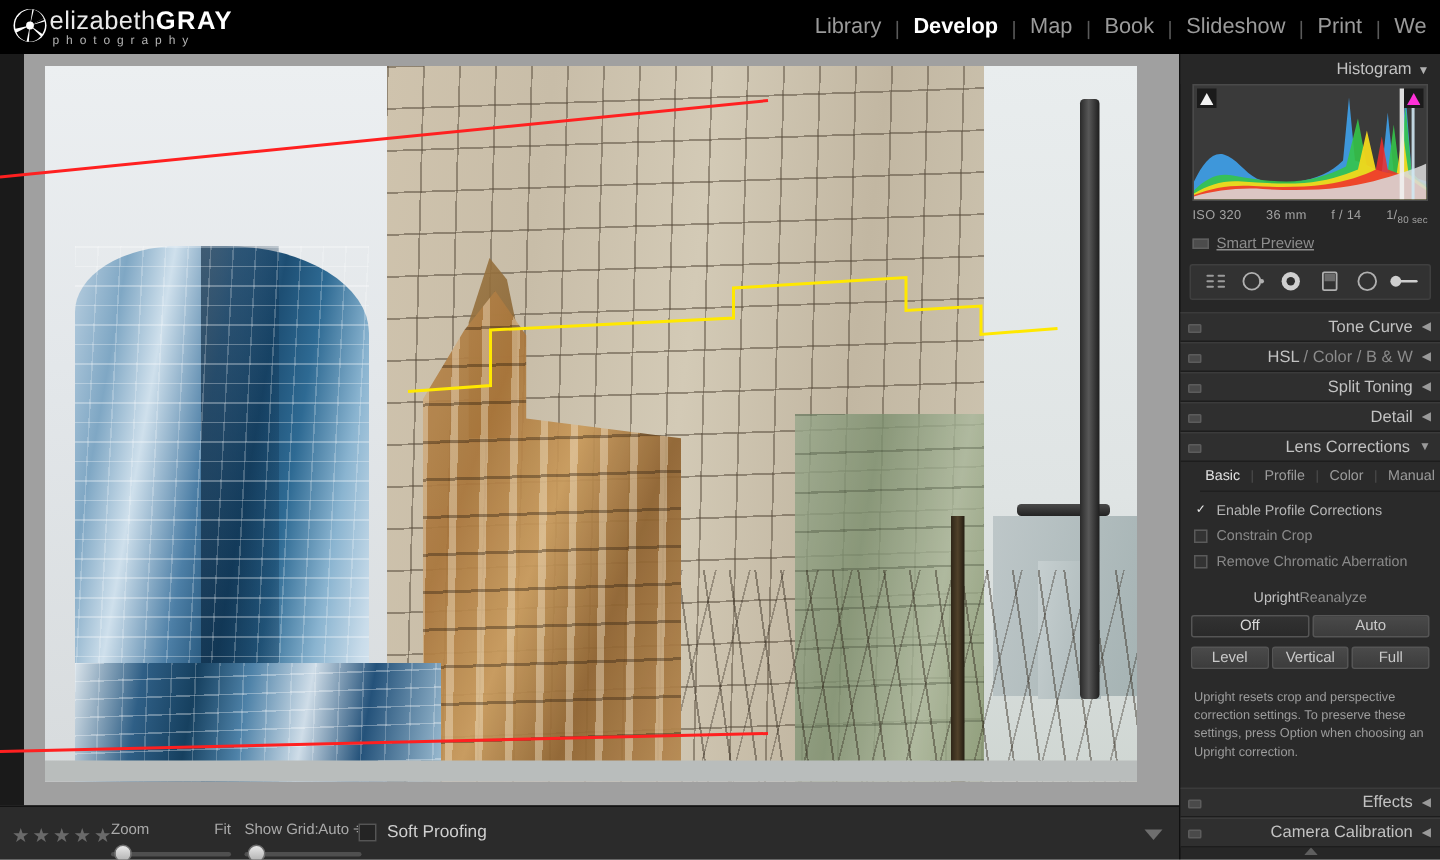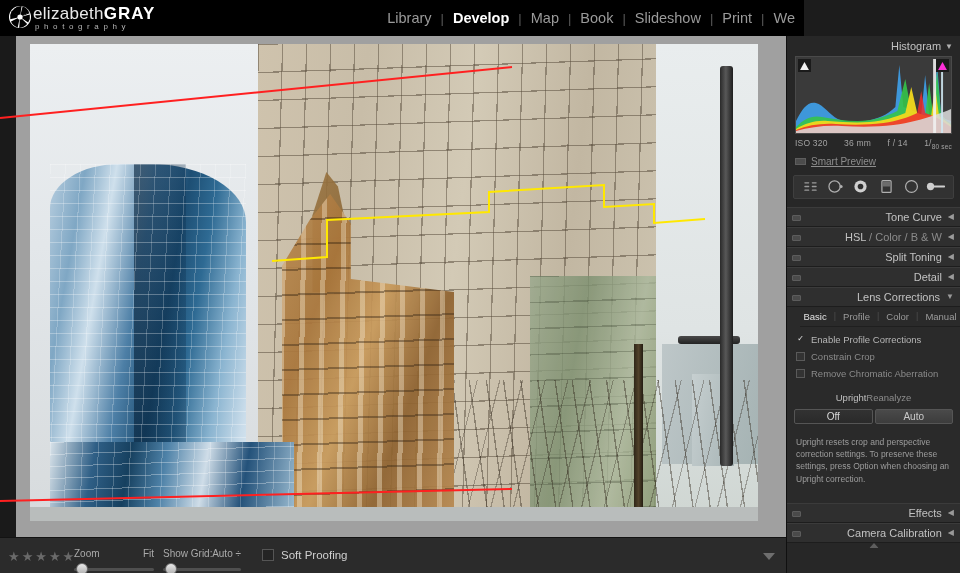--- a/index.html
+++ b/index.html
@@ -6,21 +6,21 @@
   body {
     width: 960px; height: 573px;
     background: #1c1c1c;
     font-family: "Liberation Sans", sans-serif;
     overflow: hidden;
     position: relative;
   }
 
   
   #topbar {
-    position: absolute; left: 0; top: 0; width: 804px; height: 36px;
+    position: absolute; left: 0; top: 0; width: 960px; height: 36px;
     background: #000;
   }
   #logo { position: absolute; left: 6px; top: 3px; width: 160px; height: 30px; }
   #logo .aperture { position: absolute; left: 2px; top: 2px; width: 24px; height: 24px; }
   #logo .wordmark {
     position: absolute; left: 27px; top: 1px;
     font-size: 17px; color: #e8e8e8; letter-spacing: .3px; white-space: nowrap;
   }
   #logo .wordmark b { font-weight: bold; color: #fff; letter-spacing: 1px; }
   #logo .sub {
@@ -200,21 +200,21 @@
     position: absolute; left: 0; top: 20px; height: 3px;
     background: #4f4f4f; border-radius: 2px;
   }
   .knob {
     position: absolute; top: 15px; width: 12px; height: 12px;
     border-radius: 50%;
     background: linear-gradient(180deg,#e8e8e8,#b0b0b0);
     border: 1px solid #6c6c6c;
   }
   #softproof {
-    position: absolute; left: 262px; top: 11px; display: flex; align-items: center; gap: 7px;
+    position: absolute; left: 239px; top: 11px; display: flex; align-items: center; gap: 7px;
   }
   #softproof .box {
     width: 12px; height: 12px; background: #242424; border: 1px solid #555;
   }
   #softproof .lbl { font-size: 11.5px; color: #cfcfcf; }
   #toolbar-toggle {
     position: absolute; right: 10px; top: 14px; width: 14px; height: 9px;
   }
 
   
@@ -582,20 +582,25 @@
 
     <div id="uprightrow">
       <span class="lab">Upright</span>
       <span class="reanalyze">Reanalyze</span>
     </div>
 
     <div class="btnrow">
       <span class="btn sel">Off</span>
       <span class="btn">Auto</span>
     </div>
+    <div class="btnrow">
+      <span class="btn">Level</span>
+      <span class="btn">Vertical</span>
+      <span class="btn">Full</span>
+    </div>
 
     <div id="helptext">Upright resets crop and perspective correction settings. To preserve these settings, press Option when choosing an Upright correction.</div>
     <div style="height:10px;"></div>
   </div>
 
   <div class="panelhead">
     <span class="sw"></span>
     <span class="ttl">Effects</span>
     <span class="arrow">◀</span>
   </div>

